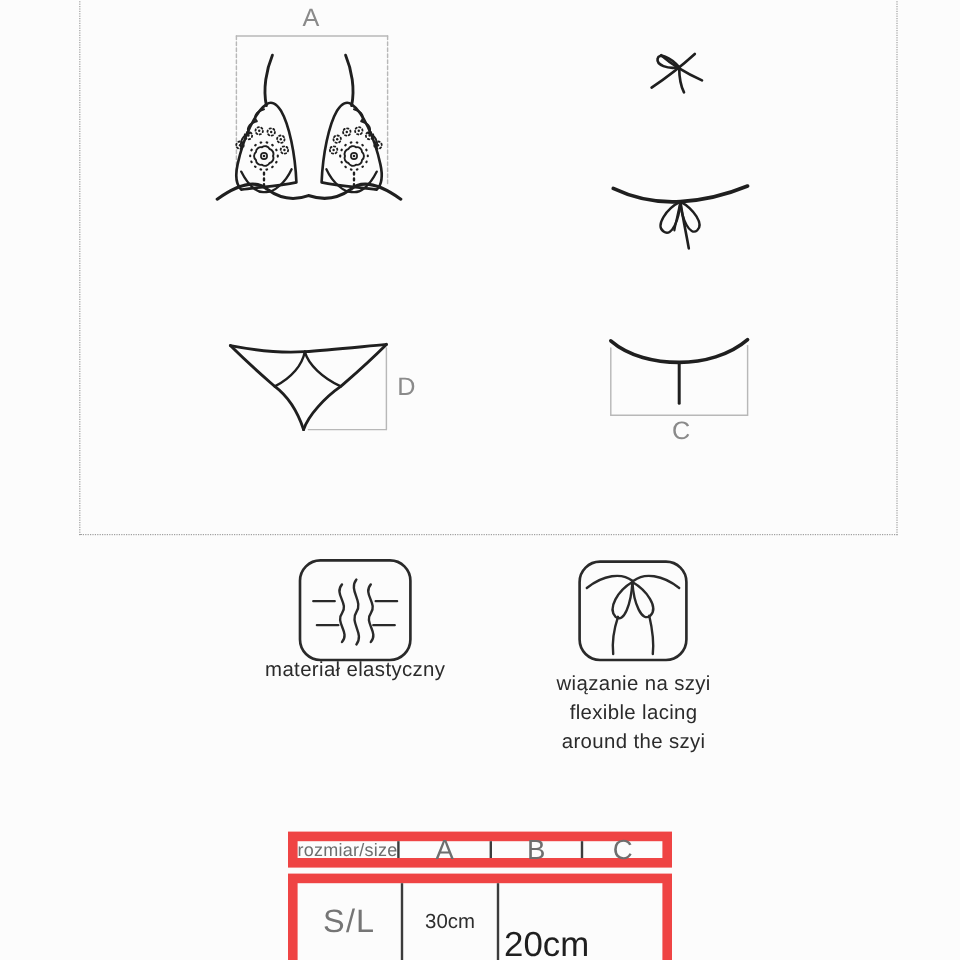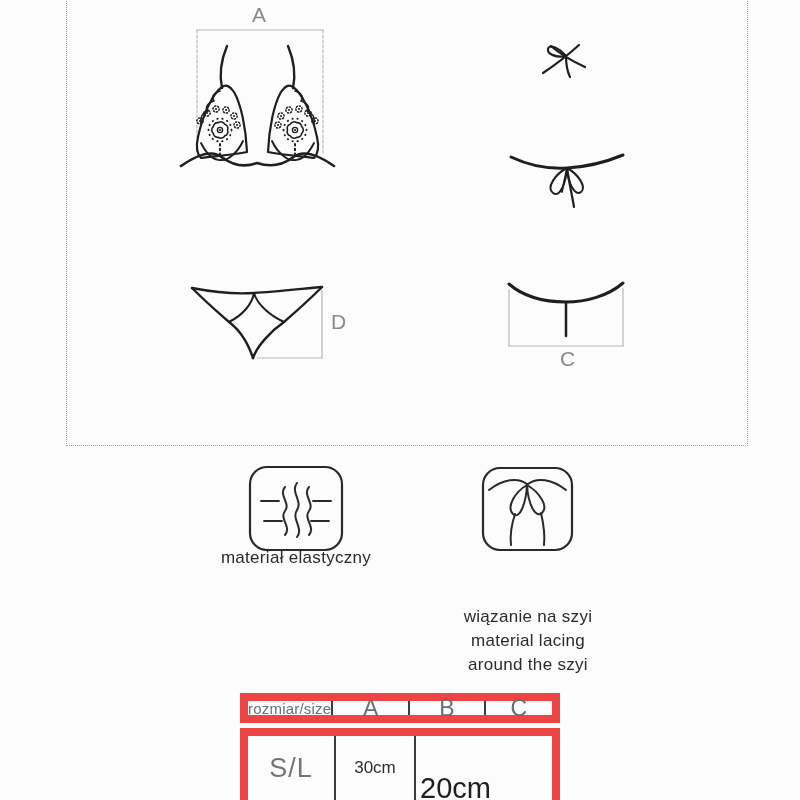--- a/index.html
+++ b/index.html
@@ -24,21 +24,21 @@
     font-family:"Liberation Sans", sans-serif;
     font-size:21px;fill:#8a8a8a;letter-spacing:1px;
   }
 
   
   .caption{
     position:absolute;text-align:center;color:#2b2b2b;
     font-size:17px;letter-spacing:.3px;
   }
   .caption-flexible{left:166px;top:545px;width:260px;line-height:25px;}
-  .caption-lacing{left:403px;top:558px;width:250px;line-height:24px;margin-top:47px;}
+  .caption-lacing{left:403px;top:558px;width:250px;line-height:24px;}
   .caption div{white-space:nowrap;}
 
   
   .size-table{position:absolute;left:240px;top:693px;width:320px;}
   .trow{
     display:flex;box-sizing:border-box;width:320px;
     border:8px solid #ef4444;background:transparent;
   }
   .trow.head{height:30px;}
   .trow.data{height:80px;margin-top:5px;}
@@ -176,21 +176,21 @@
       <path d="M515,514 C511,526 510,536 511,545"></path>
       <path d="M541,513 C544,526 545,536 544,545"></path>
     </g>
   </svg>
 
   <div class="caption caption-flexible">
     <div>materiał elastyczny</div>
   </div>
   <div class="caption caption-lacing">
     <div>wiązanie na szyi</div>
-    <div>material lacing</div>
+    <div>flexible lacing</div>
     <div>around the szyi</div>
   </div>
 
   <div class="size-table">
     <div class="trow head">
       <div class="tcell c0">rozmiar/size</div>
       <div class="tcell c1">A</div>
       <div class="tcell c2">B</div>
       <div class="tcell c3">C</div>
     </div>

